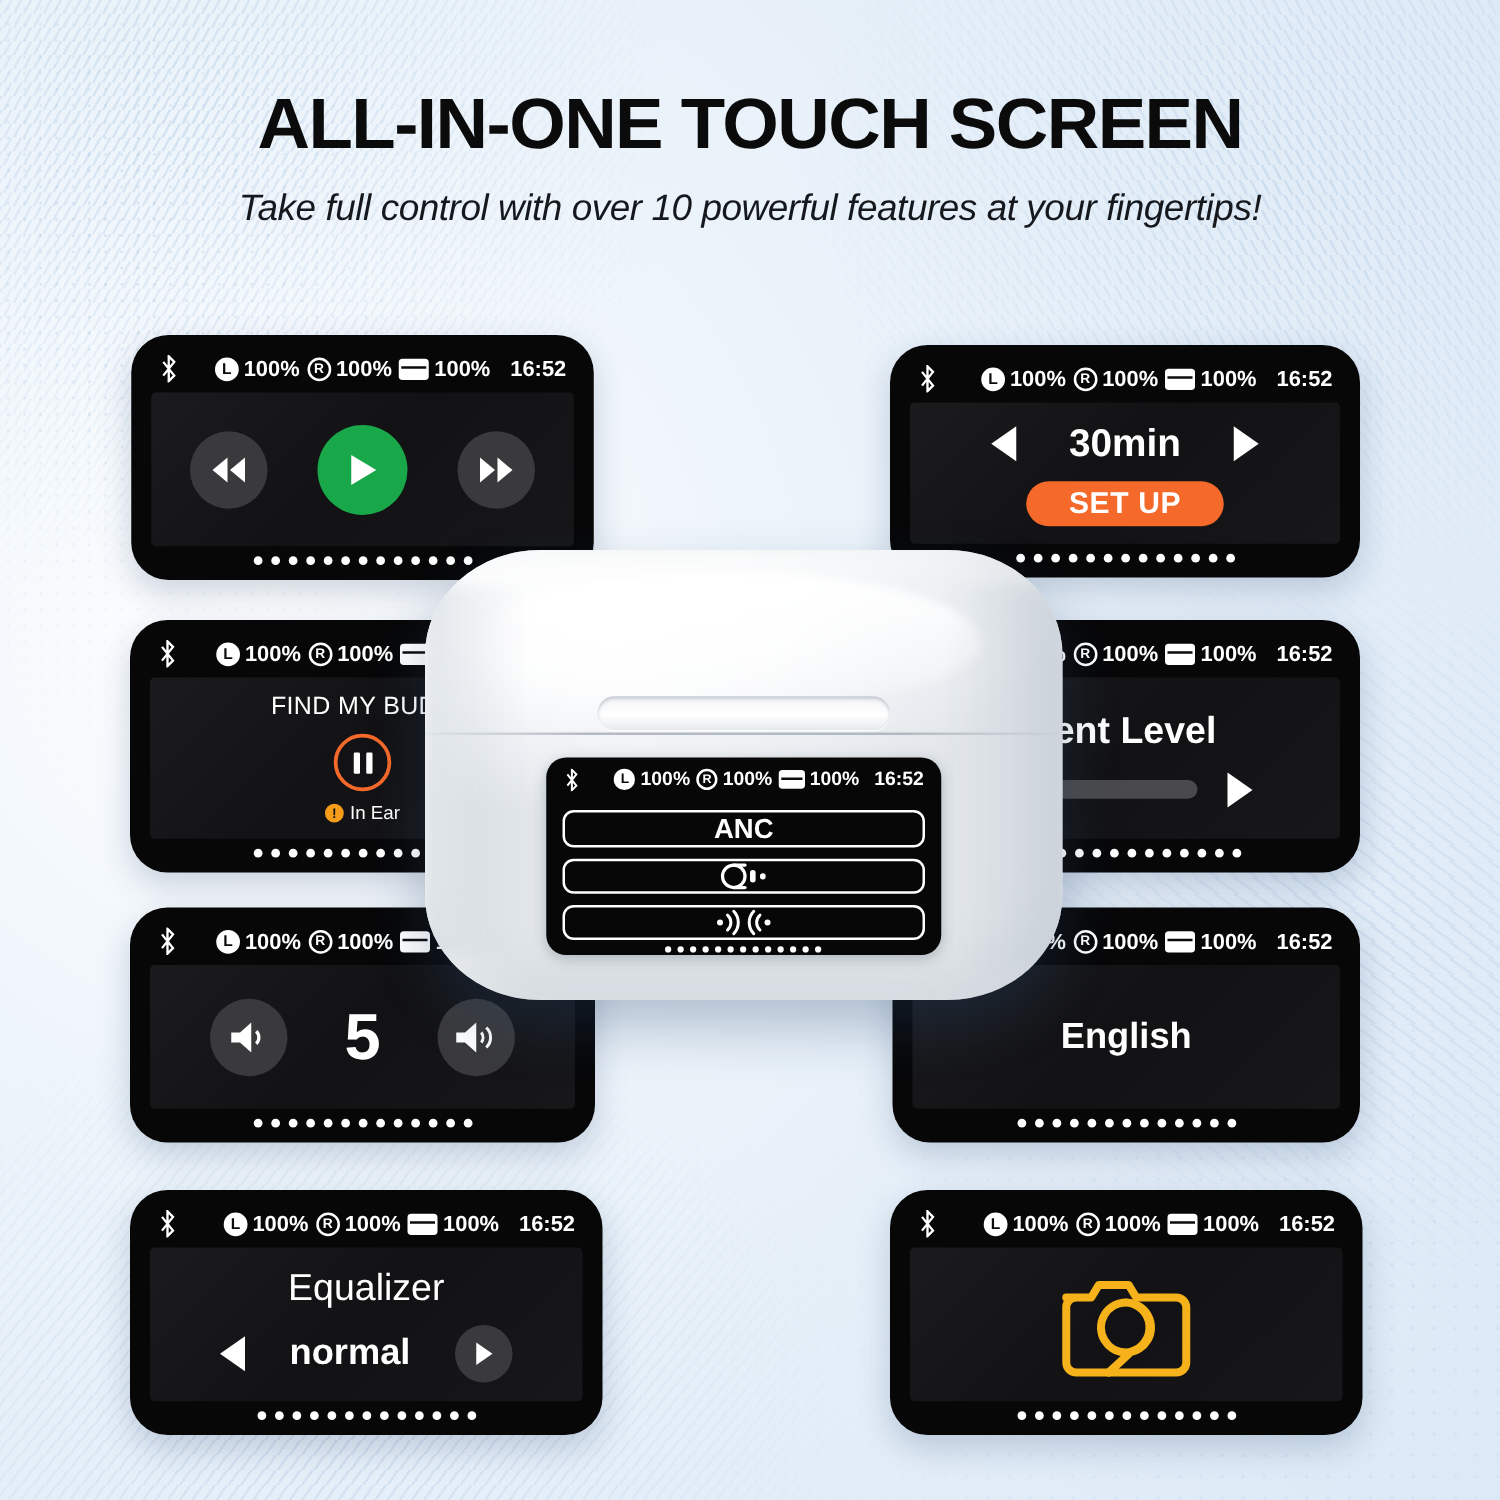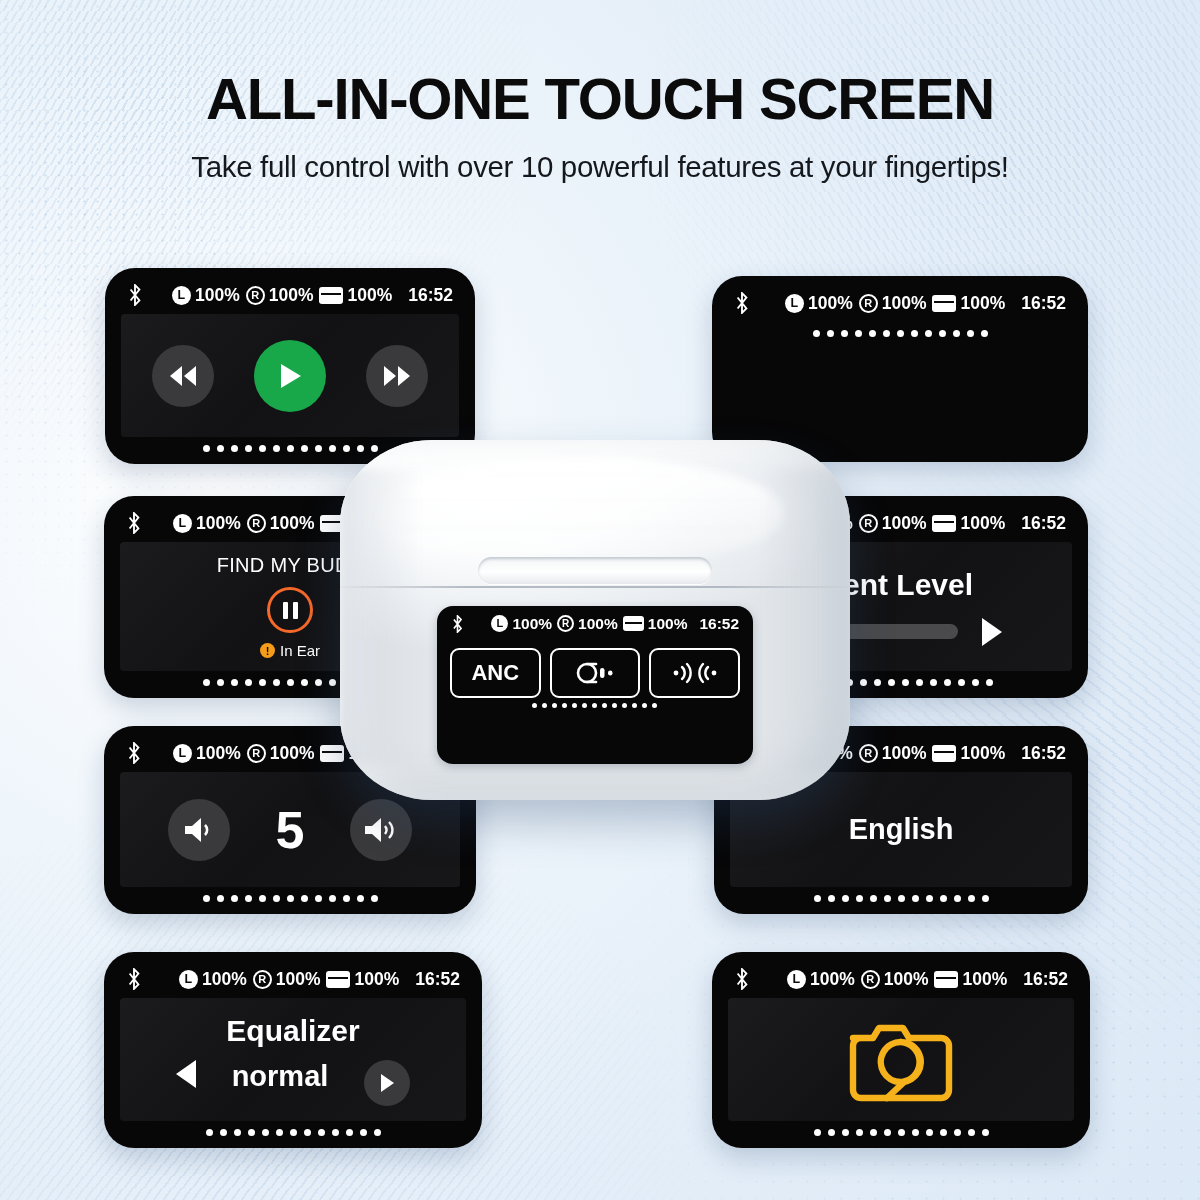--- a/index.html
+++ b/index.html
@@ -66,21 +66,21 @@
 
   
   .header { position: absolute; top: 70px; left: 0; right: 0; text-align: center; z-index: 5; }
   .title {
     font-size: 57px; font-weight: 700; color: #0b0b0c;
     letter-spacing: -1.2px; line-height: 1.02;
     transform: scaleX(1.02);
   }
   .subtitle {
     margin-top: 22px; font-size: 29.5px; color: #15181c;
-    font-weight: 400; letter-spacing: -0.35px;
+    font-weight: 400; letter-spacing: -0.35px; font-style: italic;
   }
 
   
   .grid { position: absolute; inset: 0; z-index: 2; }
 
   .card {
     position: absolute;
     background: #070708;
     border-radius: 30px;
     box-shadow: 0 10px 26px rgba(40,70,110,.22);
@@ -189,22 +189,22 @@
   #card-volume .vnum { font-size: 52px; }
 
   
   #card-language { left: 714px; top: 726px; width: 374px; height: 188px; }
   .lang-title { font-size: 29px; font-weight: 700; color: #fff; }
   .lang-row { display: flex; align-items: center; gap: 44px; margin-top: 10px; }
   .lang-val { font-size: 29px; font-weight: 700; color: #fff; }
 
   
   #card-eq { left: 104px; top: 952px; width: 378px; height: 196px; }
-  .eq-title { font-size: 30px; font-weight: 700; color: #fff; }
-  .eq-row { display: flex; gap: 36px; margin-top: 12px; }
+  .eq-title { font-size: 30px; font-weight: 400; color: #fff; }
+  .eq-row { display: flex; align-items: center; gap: 36px; margin-top: 12px; }
   .eq-val { font-size: 29px; font-weight: 700; color: #fff; }
 
   
   #card-camera { left: 712px; top: 952px; width: 378px; height: 196px; }
 
   
   .case {
     position: absolute; left: 340px; top: 440px; width: 510px; height: 360px;
     z-index: 4;
   }
@@ -264,21 +264,21 @@
   .amb-head { display: flex; align-items: center; justify-content: space-between; padding: 2px 2px 0; }
   .amb-label { color: #fff; font-size: 21.5px; font-weight: 700; letter-spacing: .2px; }
   .toggle {
     width: 60px; height: 29px; border-radius: 16px; background: #f5692a;
     position: relative; flex: 0 0 auto;
   }
   .toggle .knob {
     position: absolute; right: 1px; top: 1px; width: 27px; height: 27px;
     border-radius: 50%; background: #fff;
   }
-  .mode-row { display: flex; gap: 9px; margin-top: 9px; padding: 0 1px; }
+  .mode-row { display: flex; gap: 9px; margin-top: 9px; padding: 0 1px; flex-direction: column; }
   .mode-btn {
     flex: 1; height: 50px; border: 2px solid #fff; border-radius: 9px;
     display: flex; align-items: center; justify-content: center;
     color: #fff; font-weight: 700; font-size: 22px;
   }
   .case-screen .dots { padding: 5px 0 0; gap: 5px; }
   .case-screen .dots i { width: 5px; height: 5px; }
 </style>
 </head>
 <body>
@@ -369,20 +369,28 @@
       <span class="sb-group">
           <span class="badge-r">R</span>
         <span>100%</span>
         </span>
       <span class="sb-group">
           <span class="badge-case"></span>
         <span>100%</span>
         </span>
       <span class="sb-time">16:52</span>
     </div>
+    <div class="inner">
+      <div class="tline">
+        <div class="tri-left"></div>
+        <div class="big-text tval">30min</div>
+        <div class="tri-right"></div>
+      </div>
+      <div class="setup-btn">SET UP</div>
+    </div>
     <div class="dots">
       <i></i>
         <i></i>
         <i></i>
         <i></i>
         <i></i>
         <i></i>
         <i></i>
         <i></i>
         <i></i>

